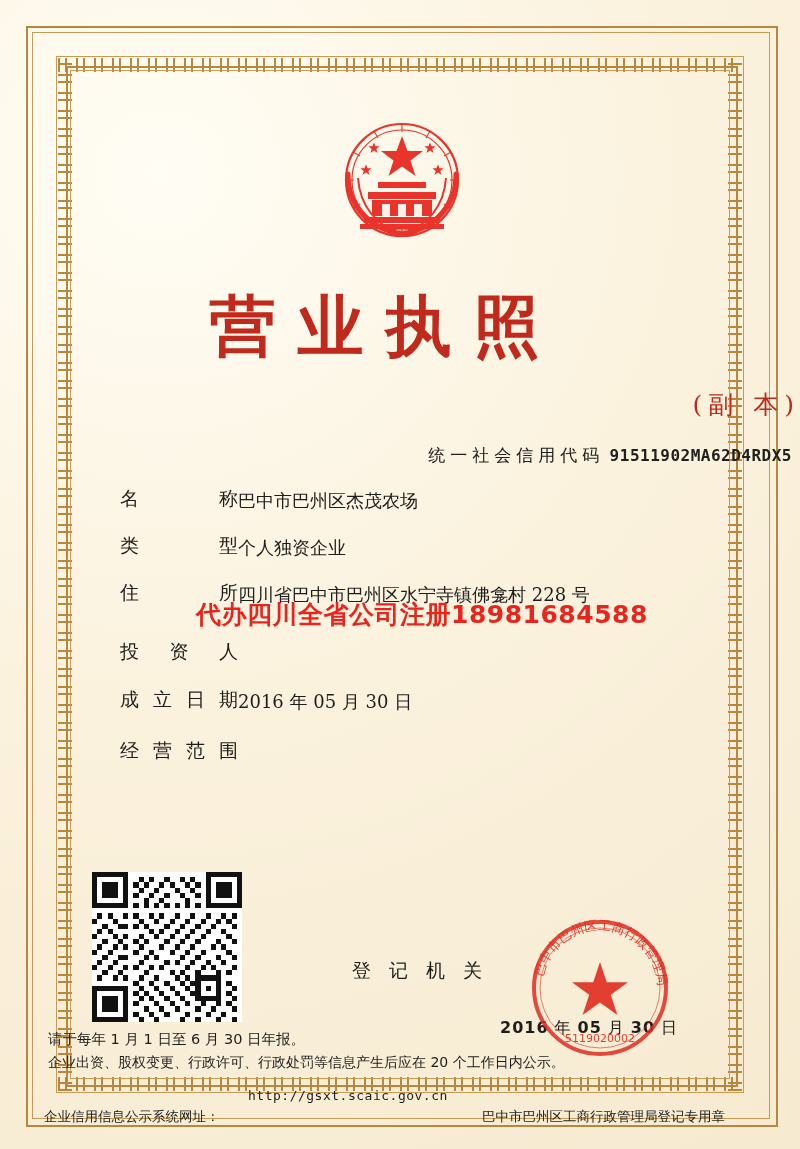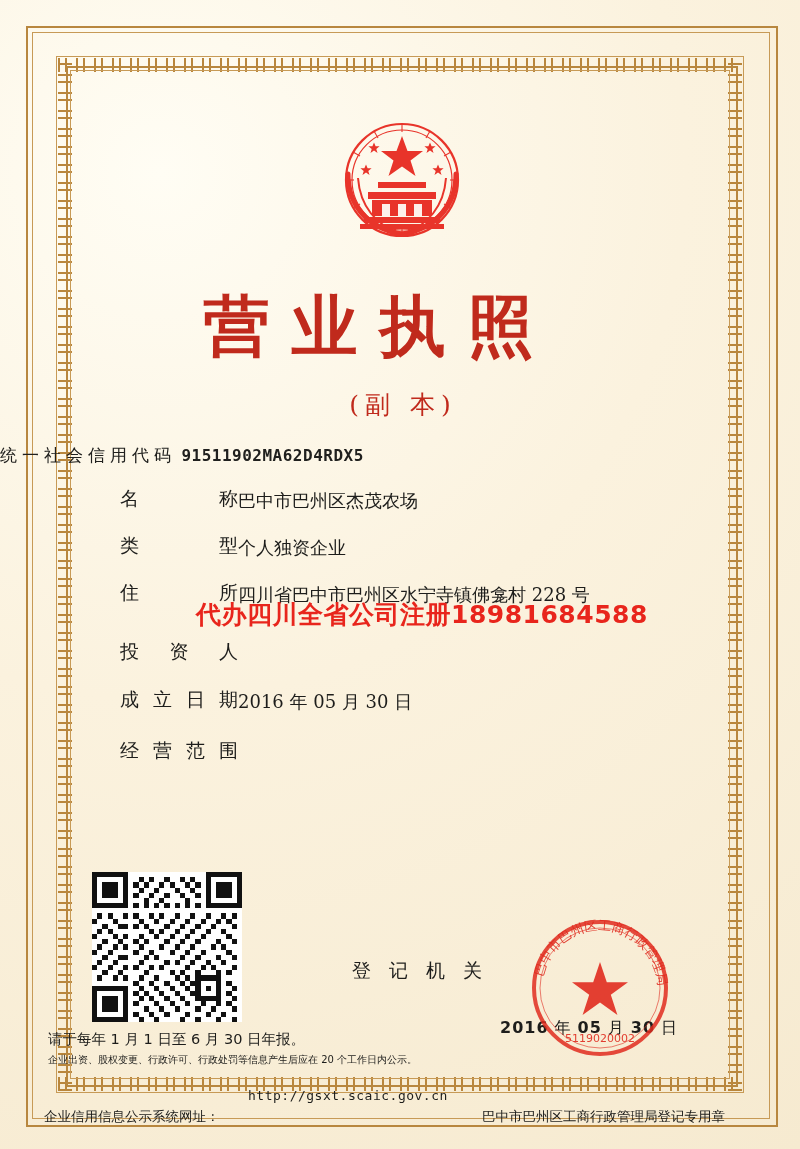--- a/index.html
+++ b/index.html
@@ -93,38 +93,39 @@
     position: absolute;
     left: 0; top: 282px;
     width: 737px;
     text-align: center;
     font-family: "DejaVu Serif", "Liberation Serif", serif;
     font-weight: bold;
     font-size: 66px;
     letter-spacing: 22px;
     text-indent: 22px;
     color: #c02a1c;
+    padding-left: 6px;
   }
   .doc-subtitle {
     position: absolute;
     left: 0; top: 388px;
     width: 800px;
-    text-align: center;
+    text-align: right;
     font-family: "DejaVu Serif", "Liberation Serif", serif;
     font-size: 25px;
     letter-spacing: 6px;
     text-indent: 6px;
     color: #c02a1c;
   }
 
   .credit-code {
     position: absolute;
     left: 0; top: 444px;
     width: 792px;
-    text-align: left;
+    text-align: right;
     font-family: "DejaVu Serif", "Liberation Serif", serif;
     font-size: 17px;
     color: #20201e;
   }
   .credit-code .lbl { letter-spacing: 5px; }
   .credit-code .val { font-family: "DejaVu Sans Mono", "Liberation Mono", monospace; font-weight: bold; font-size: 16px; letter-spacing: 0.5px; }
 
   
   .fields {
     position: absolute;
@@ -210,21 +211,21 @@
     left: 48px; top: 1030px;
     font-family: "DejaVu Sans", "Liberation Sans", sans-serif;
     font-size: 14.5px;
     color: #1d1d1b;
   }
   .note-2 {
     position: absolute;
     left: 48px; top: 1052px;
     width: 530px;
     font-family: "DejaVu Sans", "Liberation Sans", sans-serif;
-    font-size: 10px;
+    font-size: 14px;
     line-height: 1.55;
     color: #1d1d1b;
   }
   .footer-left {
     position: absolute;
     left: 44px; top: 1108px;
     font-family: "DejaVu Sans", "Liberation Sans", sans-serif;
     font-size: 13.5px;
     color: #1d1d1b;
   }

